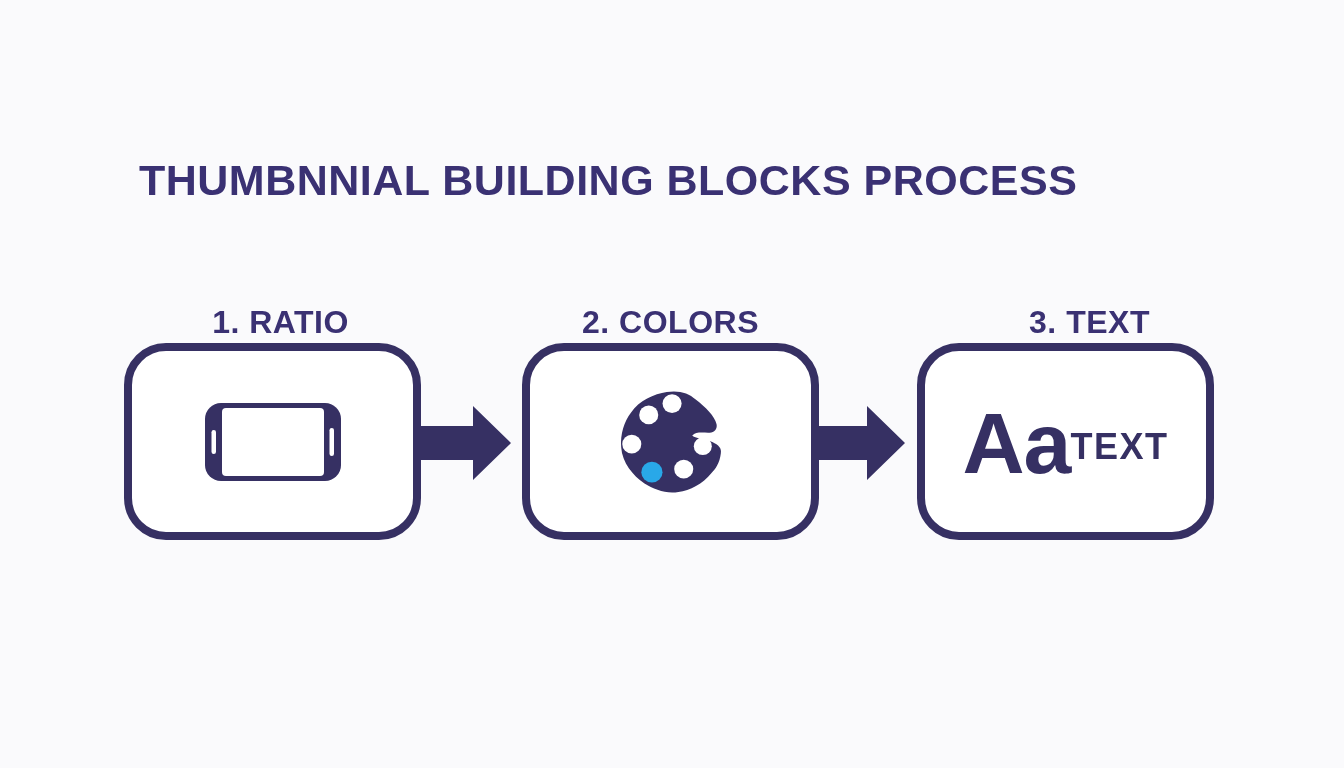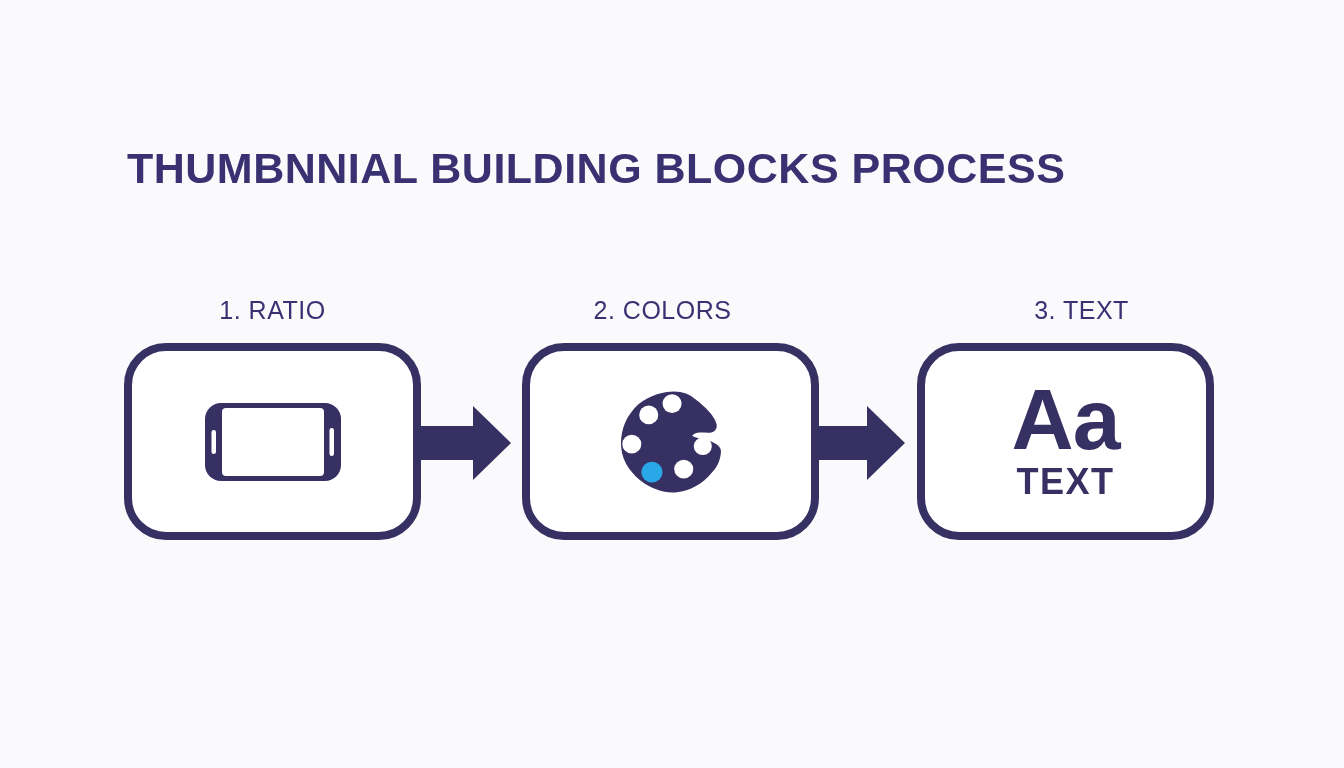--- a/index.html
+++ b/index.html
@@ -4,47 +4,47 @@
 <style>
   html,body{margin:0;padding:0;}
   .stage{
     position:relative;
     width:1344px;height:768px;
     background:var(--bg,#FAFAFC);
     font-family:"Liberation Sans", sans-serif;
     overflow:hidden;
   }
   .title{
-    position:absolute;left:127px;top:144px;margin:0;
+    position:absolute;left:127px;top:144px;margin:12px;
     font-size:43px;font-weight:bold;letter-spacing:.5px;
     color:var(--navy-text,#3A3173);white-space:nowrap;text-align:center;
   }
   .step-label{
-    position:absolute;top:296px;width:297px;margin:0;
-    text-align:center;font-size:25px;font-weight:normal;letter-spacing:.5px;
+    position:absolute;top:296px;width:297px;margin:8px;
+    text-align:center;font-size:32px;font-weight:bold;letter-spacing:.5px;
     color:var(--navy-text,#3A3173);white-space:nowrap;
   }
   .label-1{left:124px;}
   .label-2{left:514px;}
   .label-3{left:933px;}
   .box{
     position:absolute;top:343px;width:297px;height:197px;
     box-sizing:border-box;
     background:var(--box-bg,#FFFFFF);
     border:8px solid var(--navy,#363063);
     border-radius:42px;
     display:flex;align-items:center;justify-content:center;
   }
   .box-1{left:124px;}
   .box-2{left:522px;}
   .box-3{left:917px;}
   .arrow{position:absolute;top:406px;width:92px;height:74px;}
   .arrow-1{left:419px;}
   .arrow-2{left:813px;}
-  .text-stack{display:flex;flex-direction:column;align-items:center;margin-top:4px;}
+  .text-stack{display:flex;flex-direction:row;align-items:center;margin-top:4px;}
   .big-glyphs{
     font-size:86px;font-weight:bold;line-height:.82;
     color:var(--navy,#363063);letter-spacing:-1px;
   }
   .small-glyphs{
     font-size:36px;font-weight:bold;letter-spacing:1.5px;margin-top:7px;
     color:var(--navy,#363063);
   }
 </style>
 </head>

